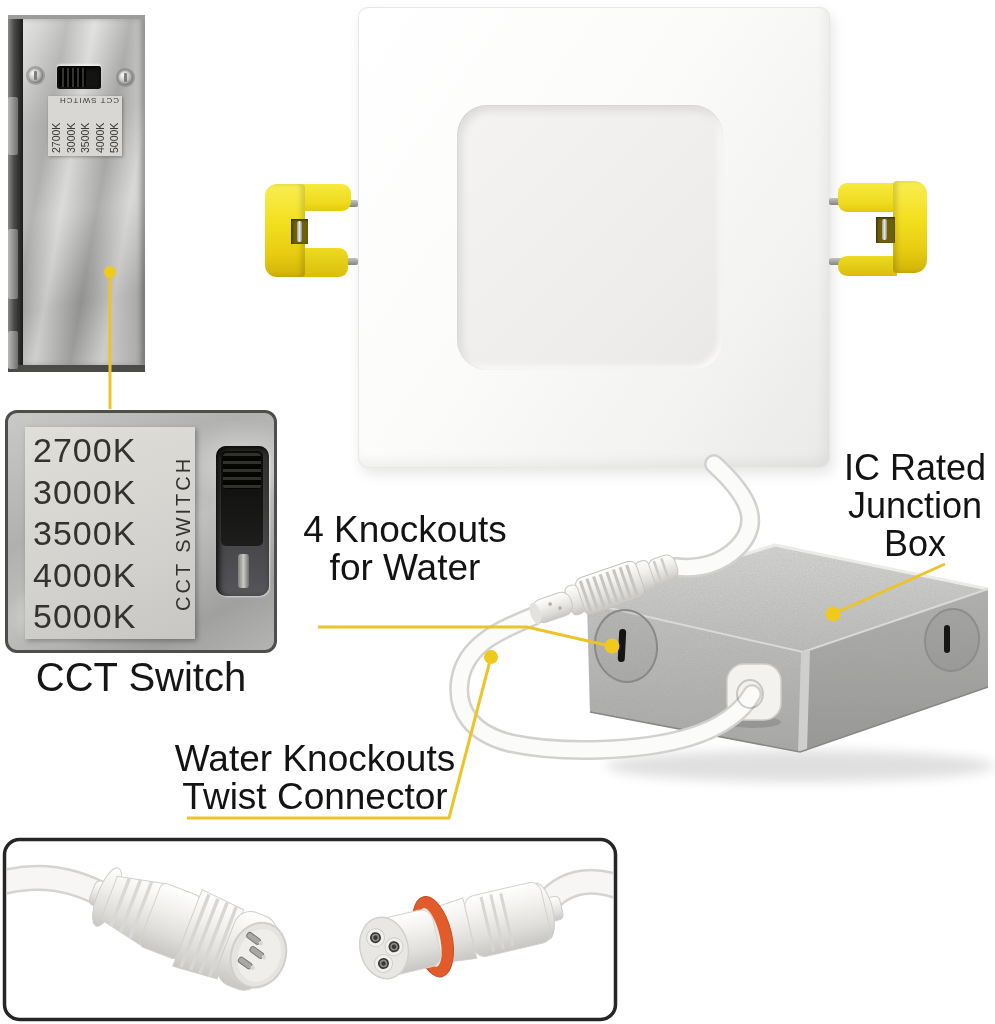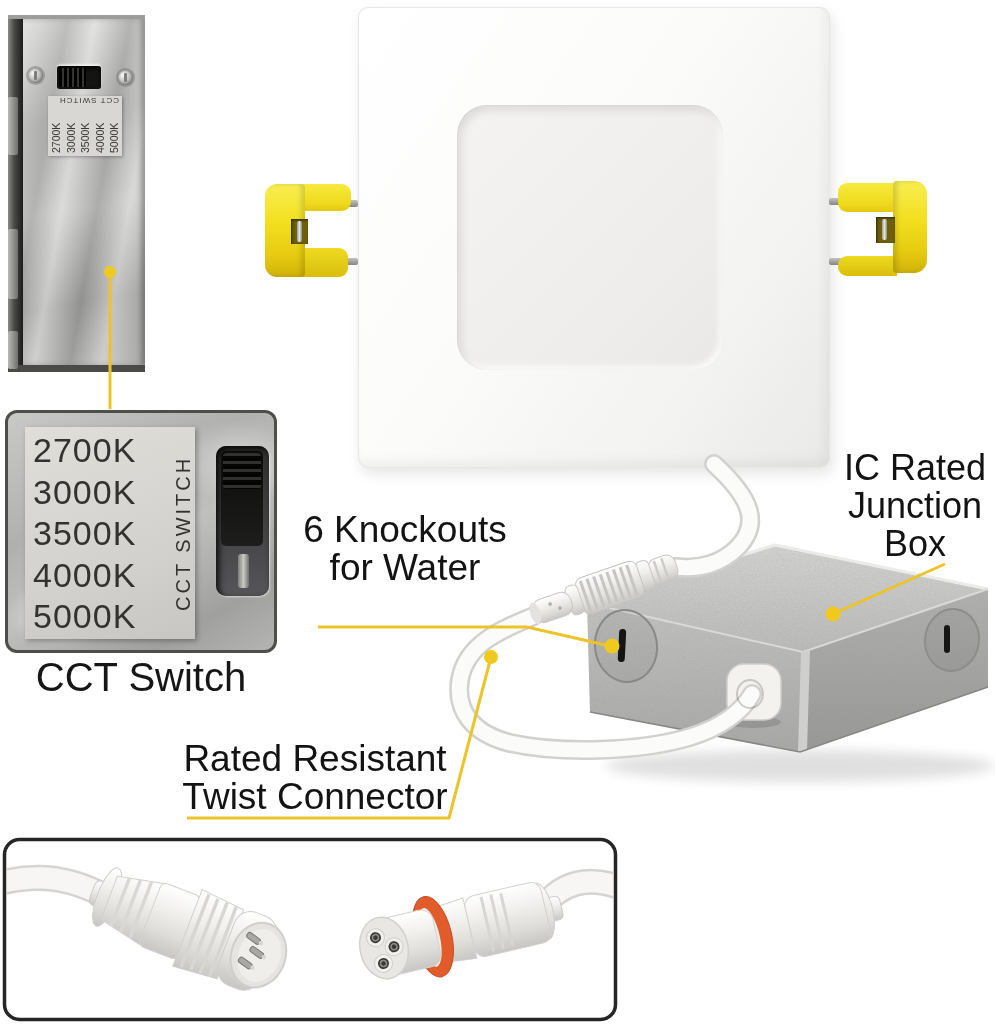--- a/index.html
+++ b/index.html
@@ -151,30 +151,30 @@
     <div class="clip-pin" style="left:0;top:77px;width:15px;"></div>
     <div class="cyel-l" style="left:9px;top:2px;width:62px;height:29px;border-radius:9px 0 0 9px;"></div>
     <div class="cyel-d" style="left:9px;top:75px;width:59px;height:20px;border-radius:9px 0 0 9px;"></div>
     <div class="cyel" style="left:64px;top:0;width:34px;height:92px;border-radius:4px 13px 13px 4px;box-shadow:inset 4px 0 5px rgba(0,0,0,.14);"></div>
     <div class="clip-slot" style="left:47px;top:36px;width:19px;height:26px;">
         <div class="metal"></div>
       </div>
   </div>
 
   <div class="callout knockouts">
-    <div>6 Knockouts</div>
+    <div>4 Knockouts</div>
     <div>for Water</div>
   </div>
   <div class="callout icbox">
     <div>IC Rated</div>
     <div>Junction</div>
     <div>Box</div>
   </div>
   <div class="callout water">
-    <div>Rated Resistant</div>
+    <div>Water Knockouts</div>
     <div>Twist Connector</div>
   </div>
 
   <svg class="overlay" width="995" height="1024" viewBox="0 0 995 1024">
     <defs>
       <linearGradient id="gTop" x1="0" y1="0" x2="0" y2="1">
         <stop offset="0" stop-color="#dadad8"></stop>
           <stop offset="1" stop-color="#bfbfbd"></stop>
       </linearGradient>
       <linearGradient id="gLeft" x1="0" y1="0" x2="0" y2="1">

